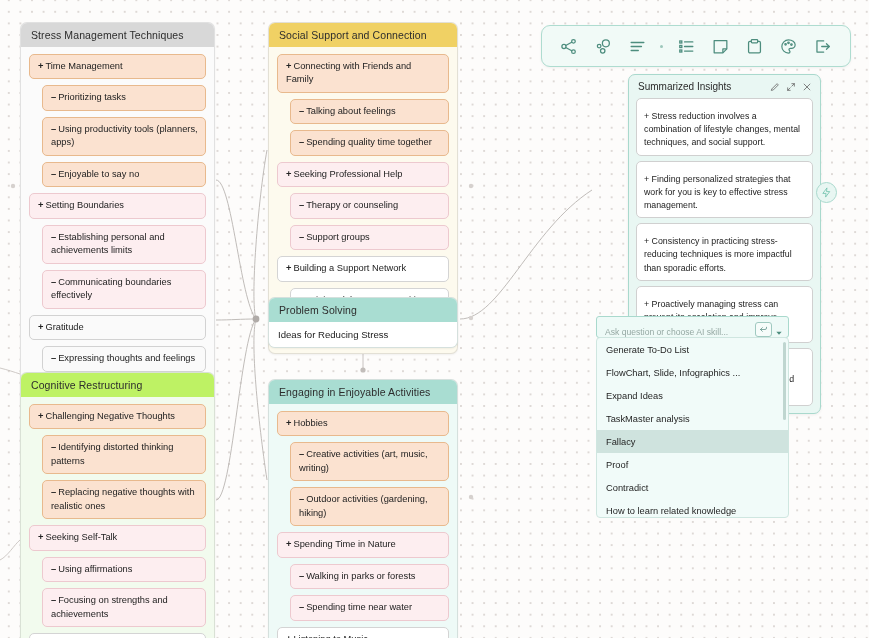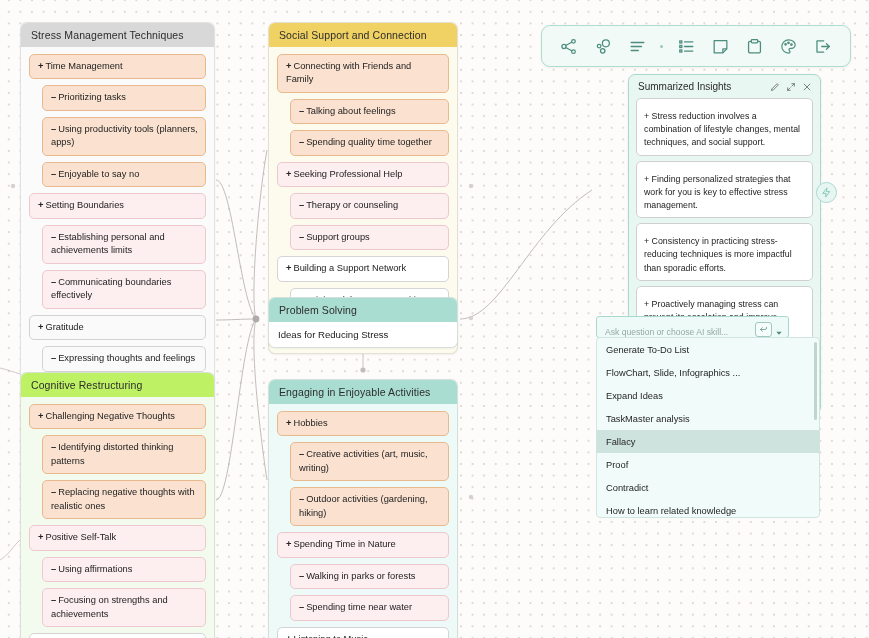--- a/index.html
+++ b/index.html
@@ -148,21 +148,21 @@
   #askbox input::placeholder { color: #95a8a3; }
   .enter-btn {
     width: 17px; height: 15px; border: 1px solid #9fc9c0; border-radius: 3px;
     display: flex; align-items: center; justify-content: center; background: #f6fcfa;
   }
   .caret-btn { width: 13px; display:flex; align-items:center; justify-content:center; }
 
   
   #dropdown {
     position: absolute; left: 596px; top: 337px;
-    width: 224px; height: 181px;
+    width: 193px; height: 181px;
     background: #f1fbf9;
     border: 1px solid #cfe6e0;
     border-radius: 4px;
     overflow: hidden;
   }
   .dd-item {
     font-size: 9.3px; color: #1f1f1f;
     padding: 6.5px 9px 6.5px 9px;
     cursor: pointer;
     white-space: nowrap;
@@ -221,21 +221,21 @@
           <div class="node pal-yellow child"><span class="sign">–</span><span>Keeping a stress diary</span></div>
           <div class="node pal-yellow child"><span class="sign">–</span><span>Recognizing triggers</span></div>
         </div>
       </div>
       <div class="group g-green" style="left: 20px; top: 372px; width: 195px;">
         <div class="group-head">Cognitive Restructuring</div>
         <div class="group-body">
           <div class="node pal-peach"><span class="sign">+</span><span>Challenging Negative Thoughts</span></div>
           <div class="node pal-peach child"><span class="sign">–</span><span>Identifying distorted thinking patterns</span></div>
           <div class="node pal-peach child"><span class="sign">–</span><span>Replacing negative thoughts with realistic ones</span></div>
-          <div class="node pal-pink"><span class="sign">+</span><span>Positive Self-Talk</span></div>
+          <div class="node pal-pink"><span class="sign">+</span><span>Seeking Self-Talk</span></div>
           <div class="node pal-pink child"><span class="sign">–</span><span>Using affirmations</span></div>
           <div class="node pal-pink child"><span class="sign">–</span><span>Focusing on strengths and achievements</span></div>
           <div class="node pal-white"></div>
         </div>
       </div>
       <div class="group g-yellow" style="left: 268px; top: 22px; width: 190px;">
         <div class="group-head">Social Support and Connection</div>
         <div class="group-body">
           <div class="node pal-peach"><span class="sign">+</span><span>Connecting with Friends and Family</span></div>
           <div class="node pal-peach child"><span class="sign">–</span><span>Talking about feelings</span></div>

